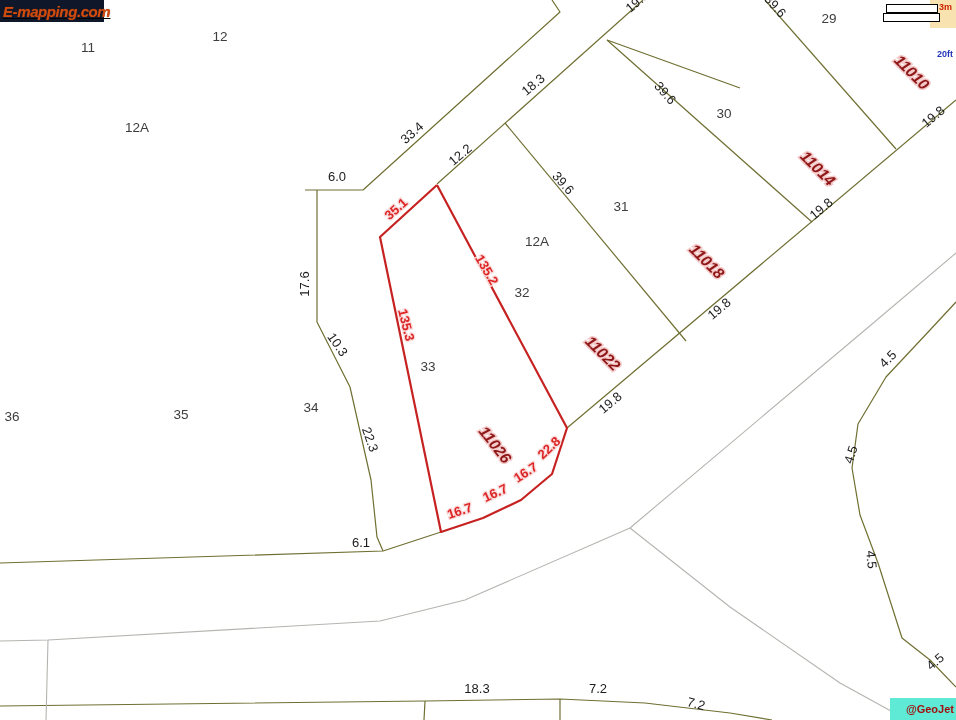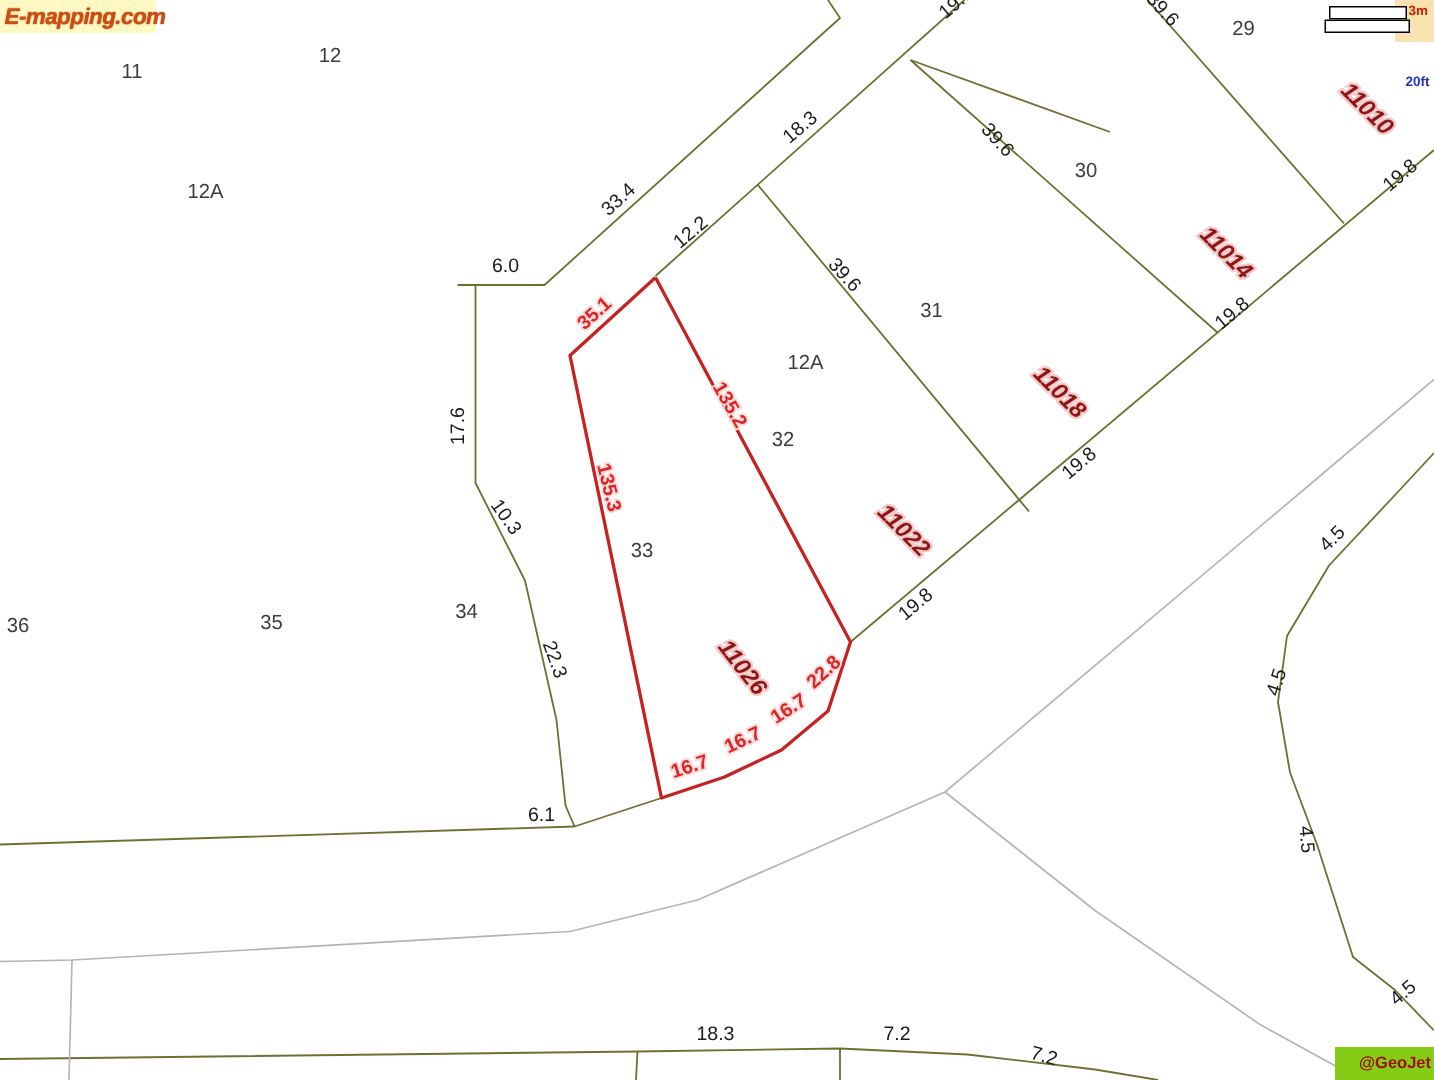--- a/index.html
+++ b/index.html
@@ -9,31 +9,31 @@
 
   
   .lbl-dim{font:13px "Liberation Sans",sans-serif;fill:#1b1b1b;text-anchor:middle;}
   .lbl-lot{font:13.5px "Liberation Sans",sans-serif;fill:#3d3d3d;text-anchor:middle;}
   .lbl-addr{font:italic 700 15.5px "Liberation Sans",sans-serif;fill:#8e1616;
             stroke:#f3c9c9;stroke-width:3px;paint-order:stroke;text-anchor:middle;}
   .lbl-dimred{font:700 13px "Liberation Sans",sans-serif;fill:#dd2424;
               stroke:#f9d9d9;stroke-width:2.5px;paint-order:stroke;text-anchor:middle;}
 
   
-  .logo{position:absolute;left:0;top:0;width:104px;height:22px;background:#fef9c3;
-        display:flex;align-items:center;padding-left:3px;box-sizing:border-box;}
+  .logo{position:absolute;left:0;top:0;width:104px;height:22px;background:#0f172a;
+        display:flex;align-items:center;padding-left:3px;box-sizing:border-box;text-decoration:underline;}
   .logo span{font:italic 700 15px "Liberation Sans",sans-serif;color:#cf4b10;
              text-shadow:0 0 1px #8a3005;letter-spacing:-0.4px;white-space:nowrap;}
   .scalebar{position:absolute;left:878px;top:0;width:78px;height:30px;}
   .scalebar .bg{position:absolute;left:52px;top:0;width:26px;height:28px;background:#f8e2b0;}
   .scalebar .bar1{position:absolute;left:8px;top:4px;width:50px;height:7px;background:#fff;border:1.6px solid #000;}
   .scalebar .bar2{position:absolute;left:5px;top:13px;width:55px;height:7px;background:#fff;border:1.6px solid #000;}
   .scalebar .m{position:absolute;left:61px;top:2px;font:700 9px "Liberation Sans",sans-serif;color:#cc2200;}
   .scalebar .ft{position:absolute;left:59px;top:13px;font:700 9px "Liberation Sans",sans-serif;color:#2233bb;margin-top:36px;}
-  .credit{position:absolute;left:890px;top:698px;width:66px;height:22px;background:#84cc16;
+  .credit{position:absolute;left:890px;top:698px;width:66px;height:22px;background:#5eead4;
           display:flex;align-items:center;justify-content:flex-end;padding-right:2px;box-sizing:border-box;}
   .credit span{font:700 11px "Liberation Sans",sans-serif;color:#a01010;}
 </style>
 </head>
 <body>
 
 <div class="stage">
   <svg class="map" width="956" height="720" viewBox="0 0 956 720">
       <polyline points="305,190 363,190 560,12 552,0" fill="none" stroke="#6f6f32" stroke-width="1.2" stroke-linejoin="round"></polyline>
       <polyline points="437,184 643,0" fill="none" stroke="#6f6f32" stroke-width="1.2" stroke-linejoin="round"></polyline>

